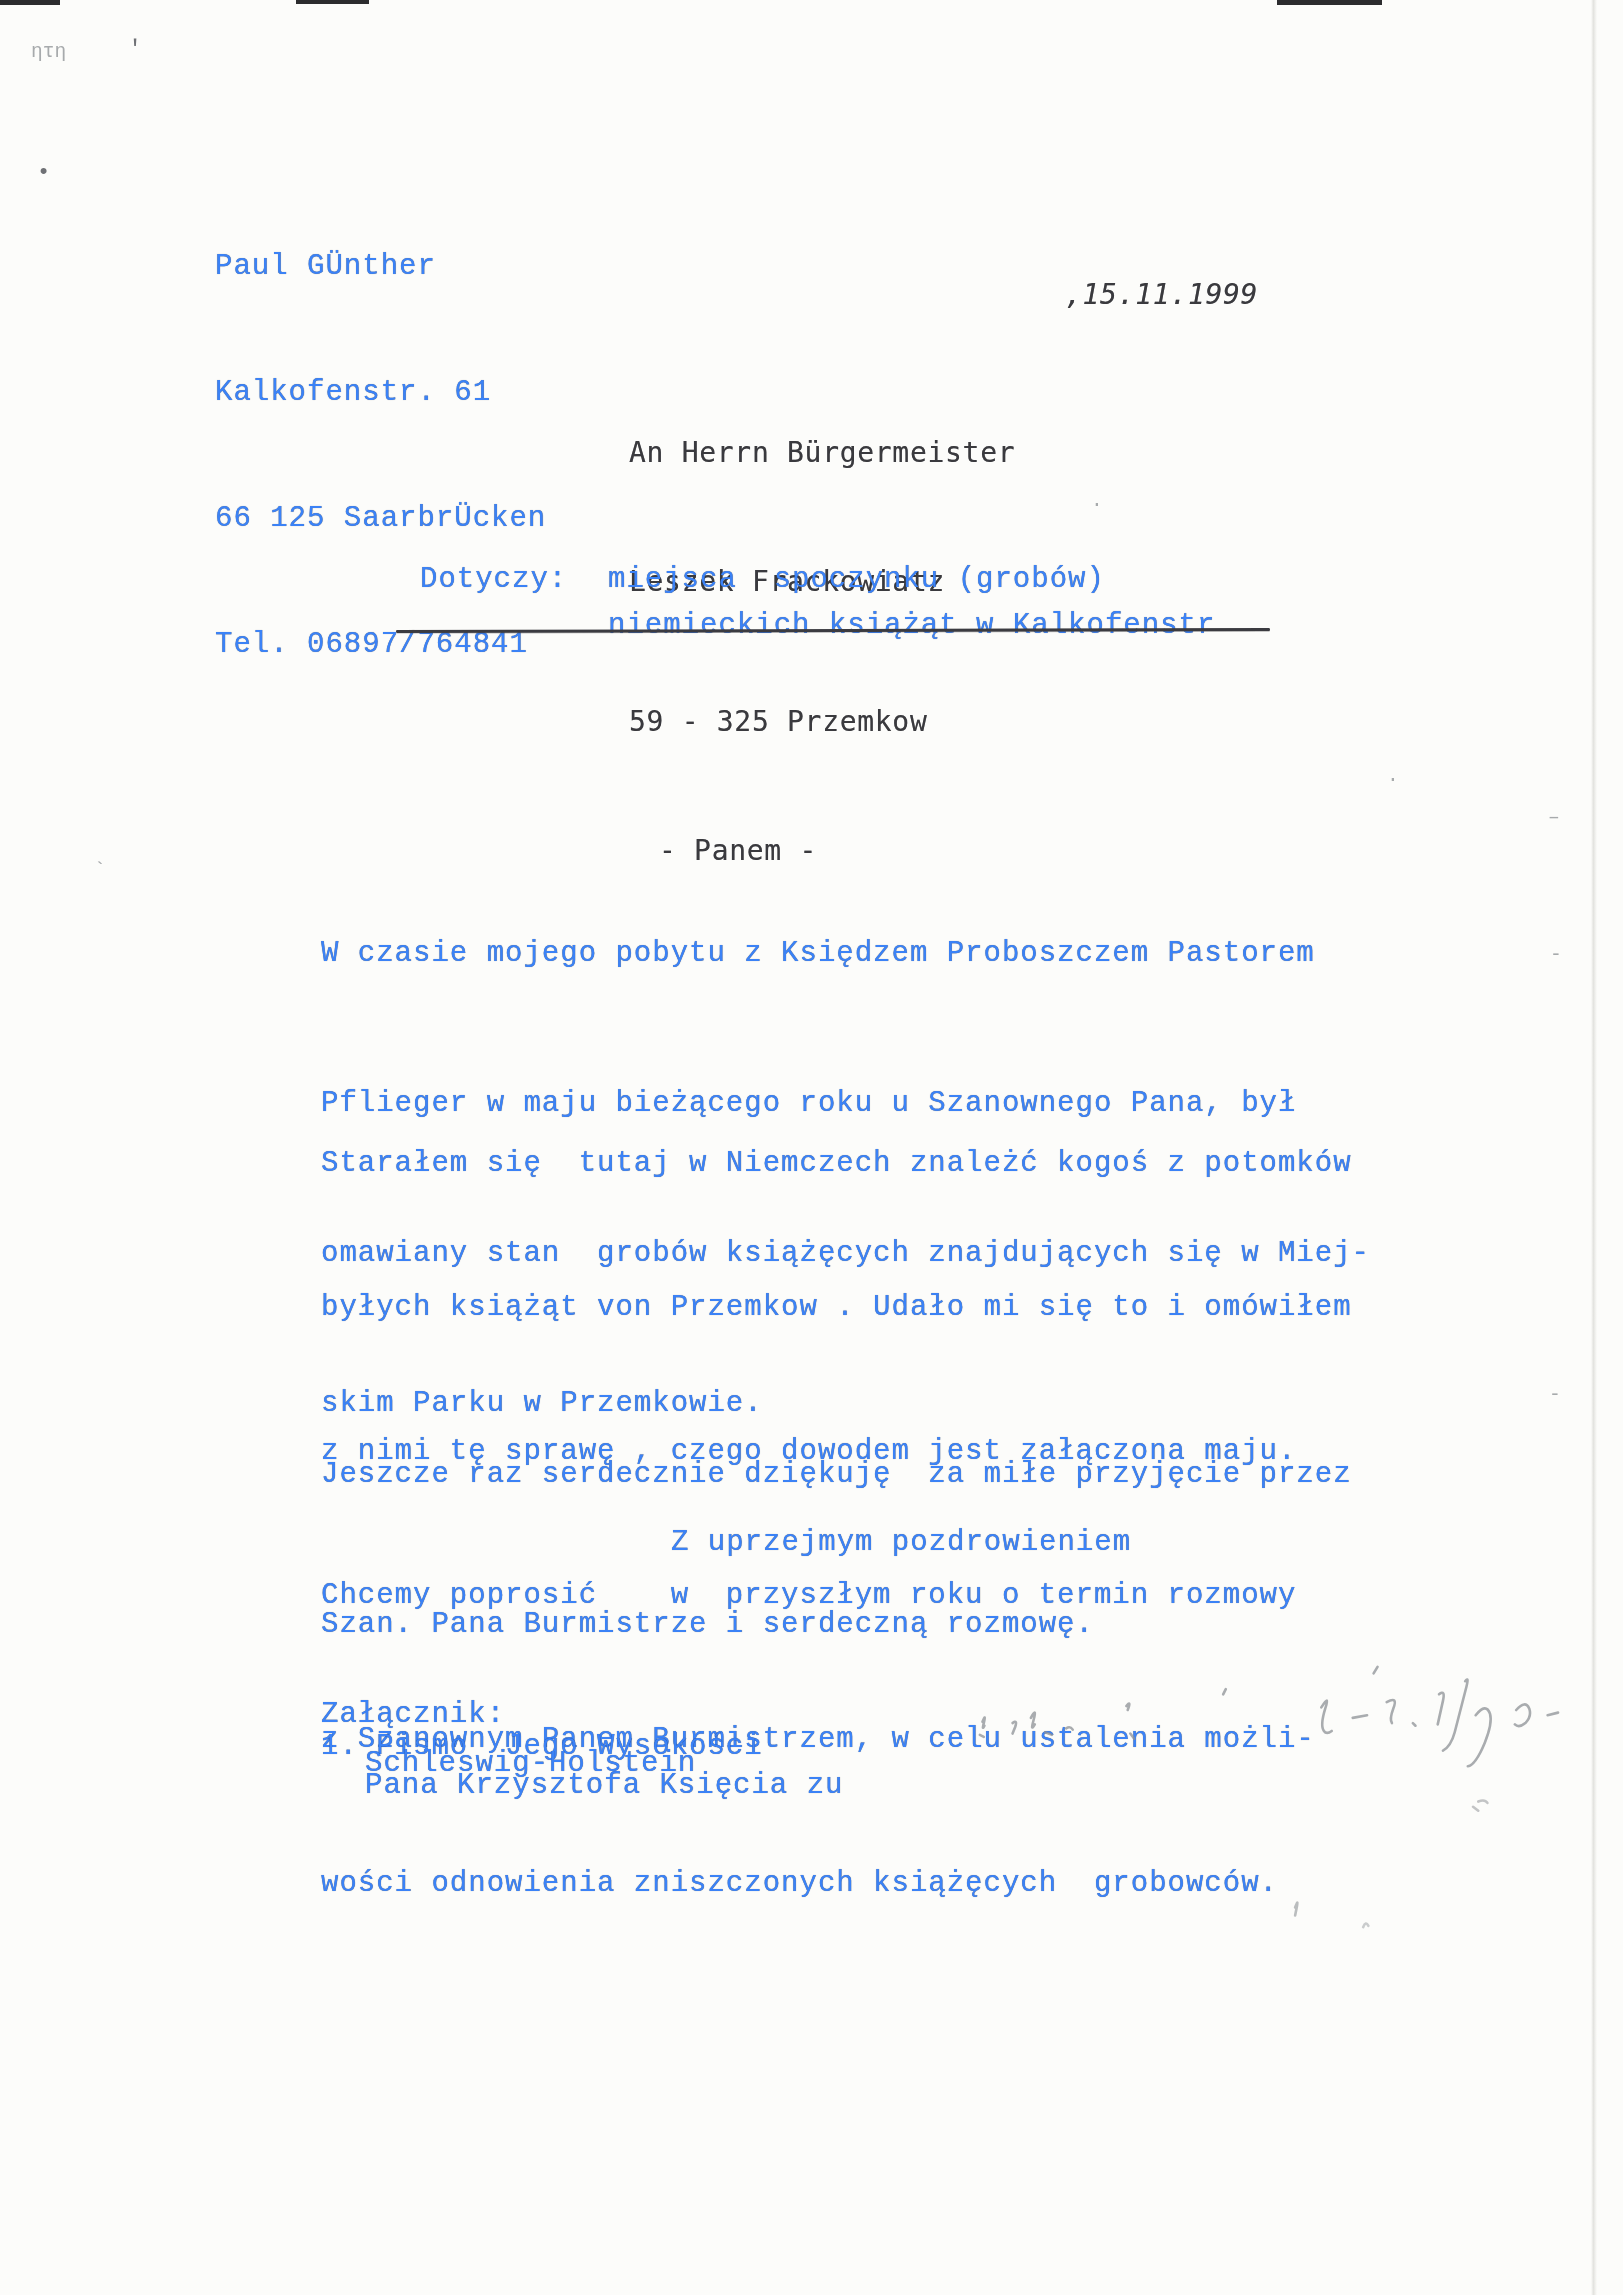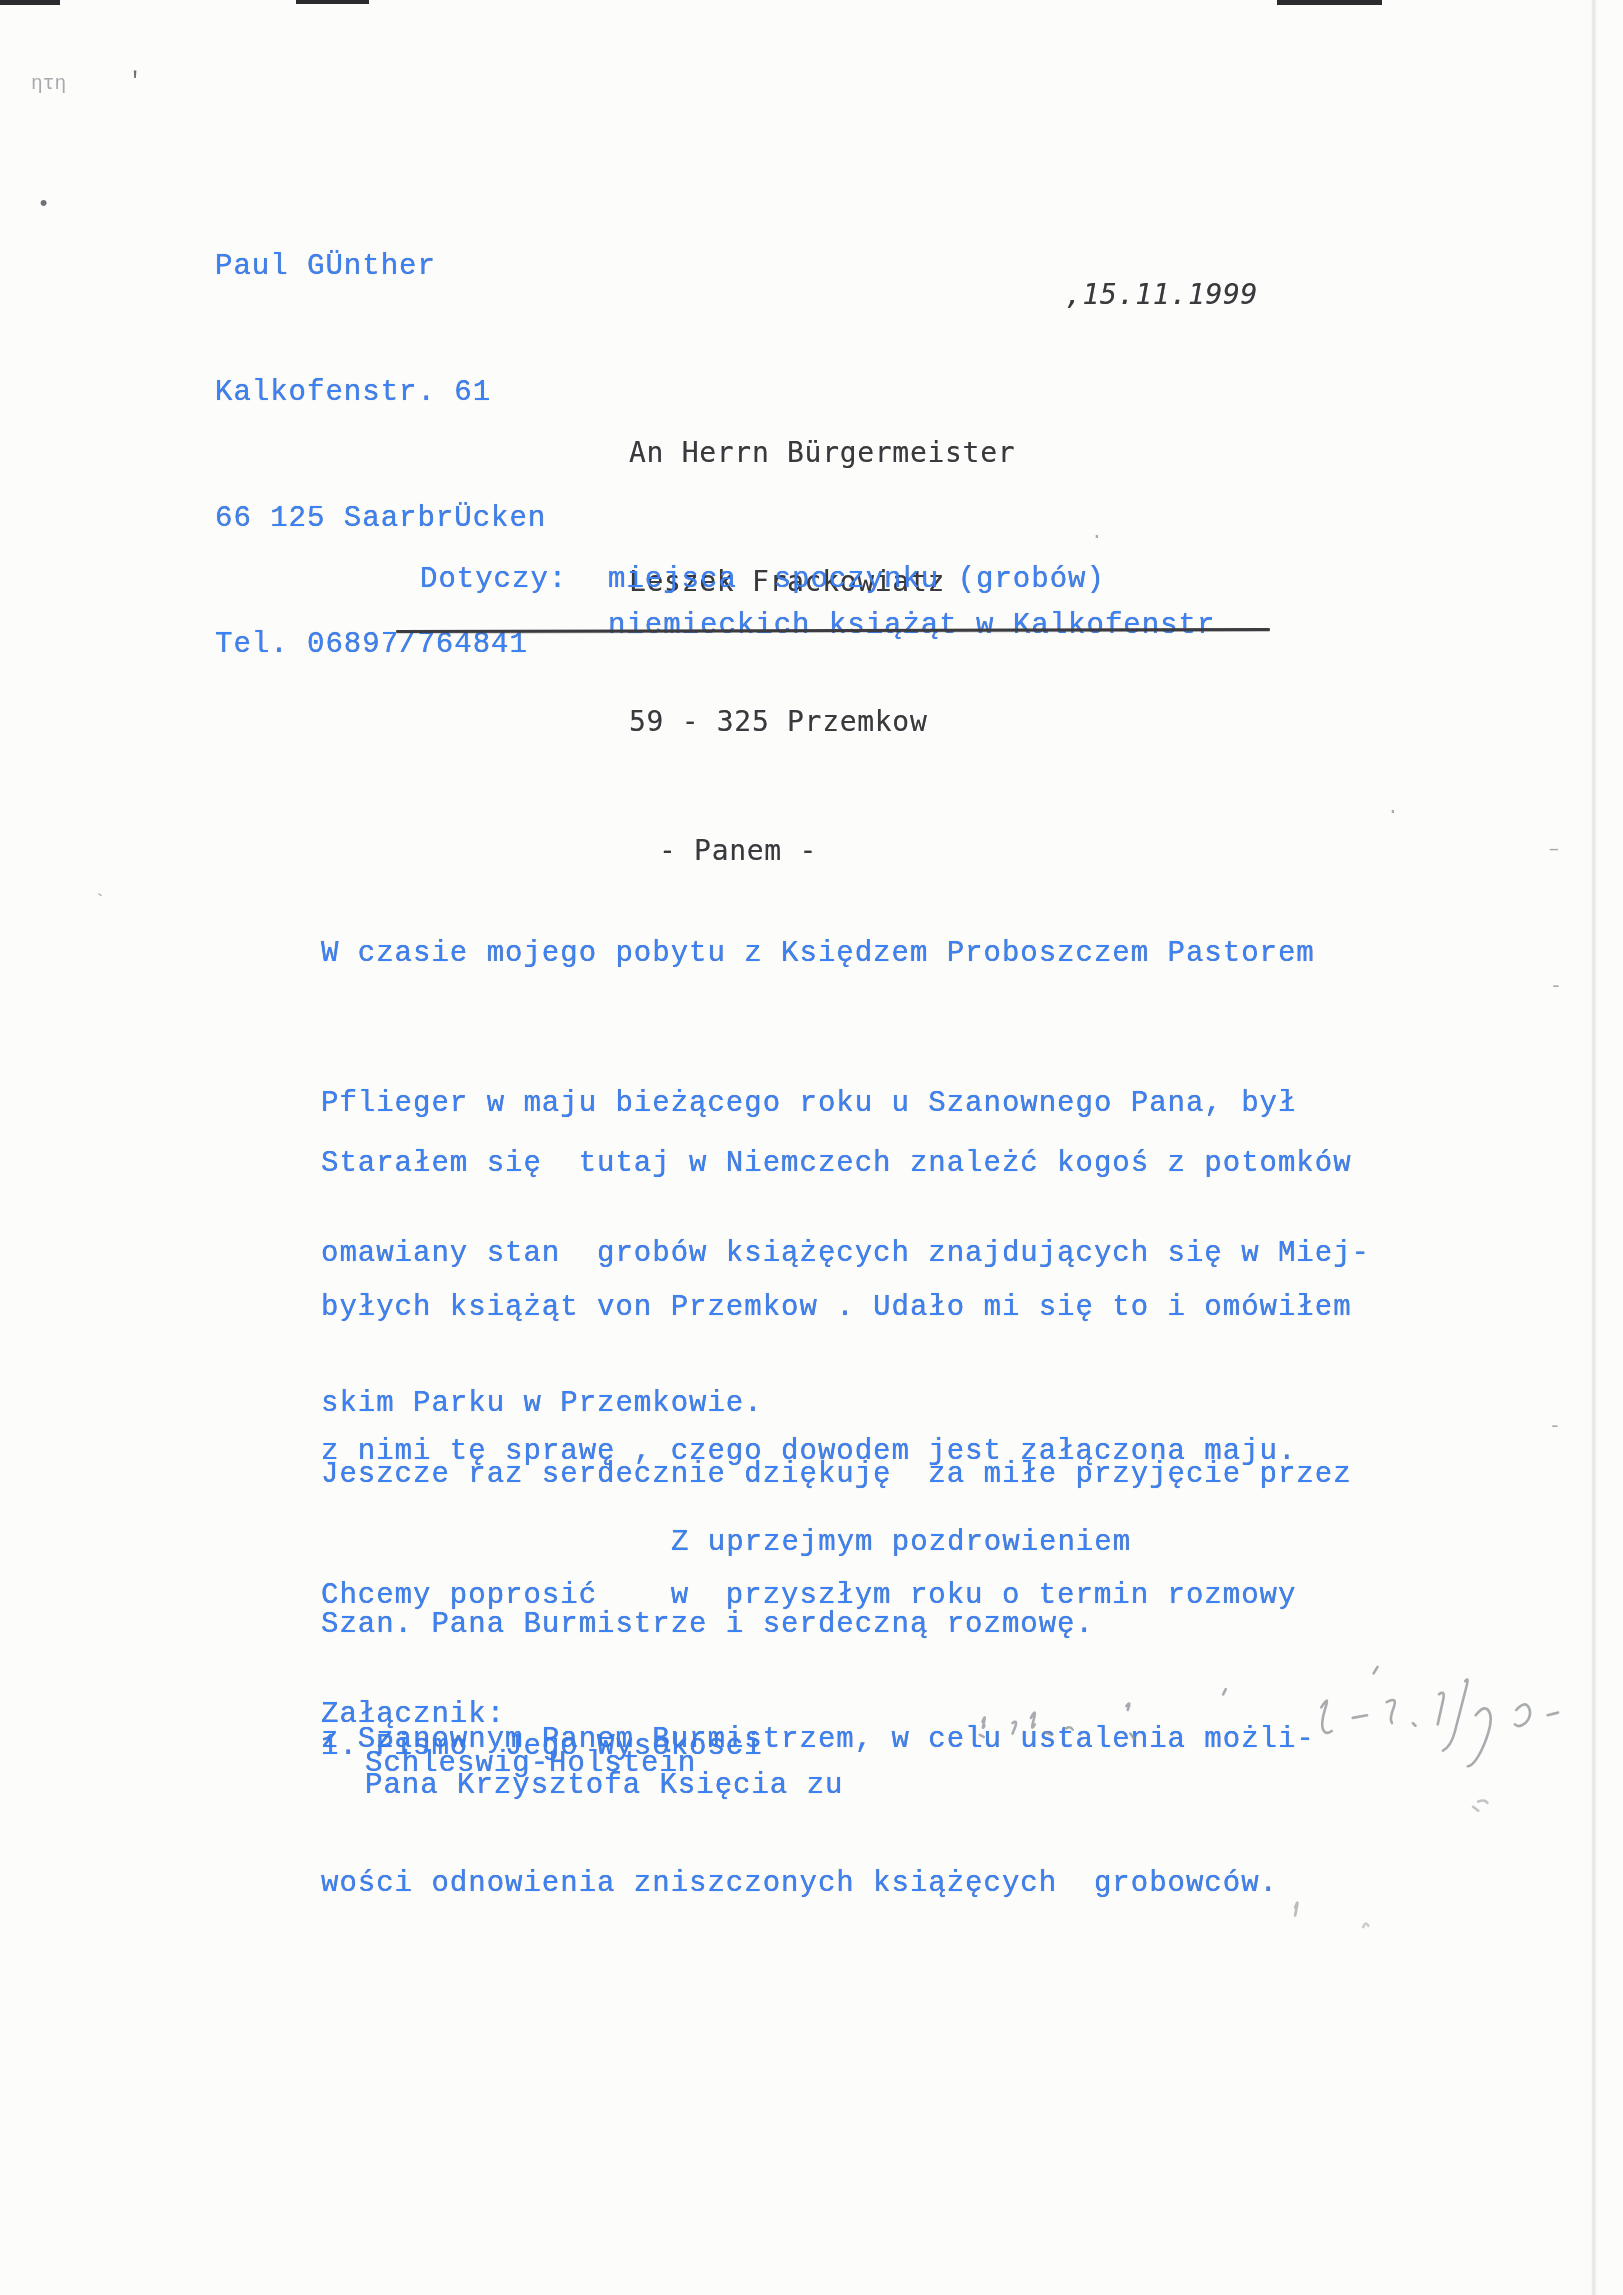--- a/index.html
+++ b/index.html
@@ -35,21 +35,21 @@
   .recipient-block .gap-above{margin-top:10.5px;}
   .recipient-block .indent{padding-left:30px;}
   .underline-bar{
     position:absolute;
     background:#3b3b40;
     transform:rotate(-0.12deg);
     border-radius:1.3px;
     box-shadow:0 0.7px 0 rgba(59,59,64,.35);
   }
   .artifact{position:absolute;background:#2c2c2e;}
-  .speck{position:absolute;color:#6f7175;font-size:19.6px;line-height:1;margin-top:32px;}
+  .speck{position:absolute;color:#6f7175;font-size:19.6px;line-height:1;}
   .faint{color:#a7aaac;}
   .scan-fold{
     position:absolute;
     top:0;left:1591px;width:5.9px;height:2295px;
     background:linear-gradient(to right, rgba(200,200,196,0), #e3e3df 40%, rgba(210,210,206,0));
   }
   .handwriting{position:absolute;opacity:.75;}
 </style>
 </head>
 <body>

